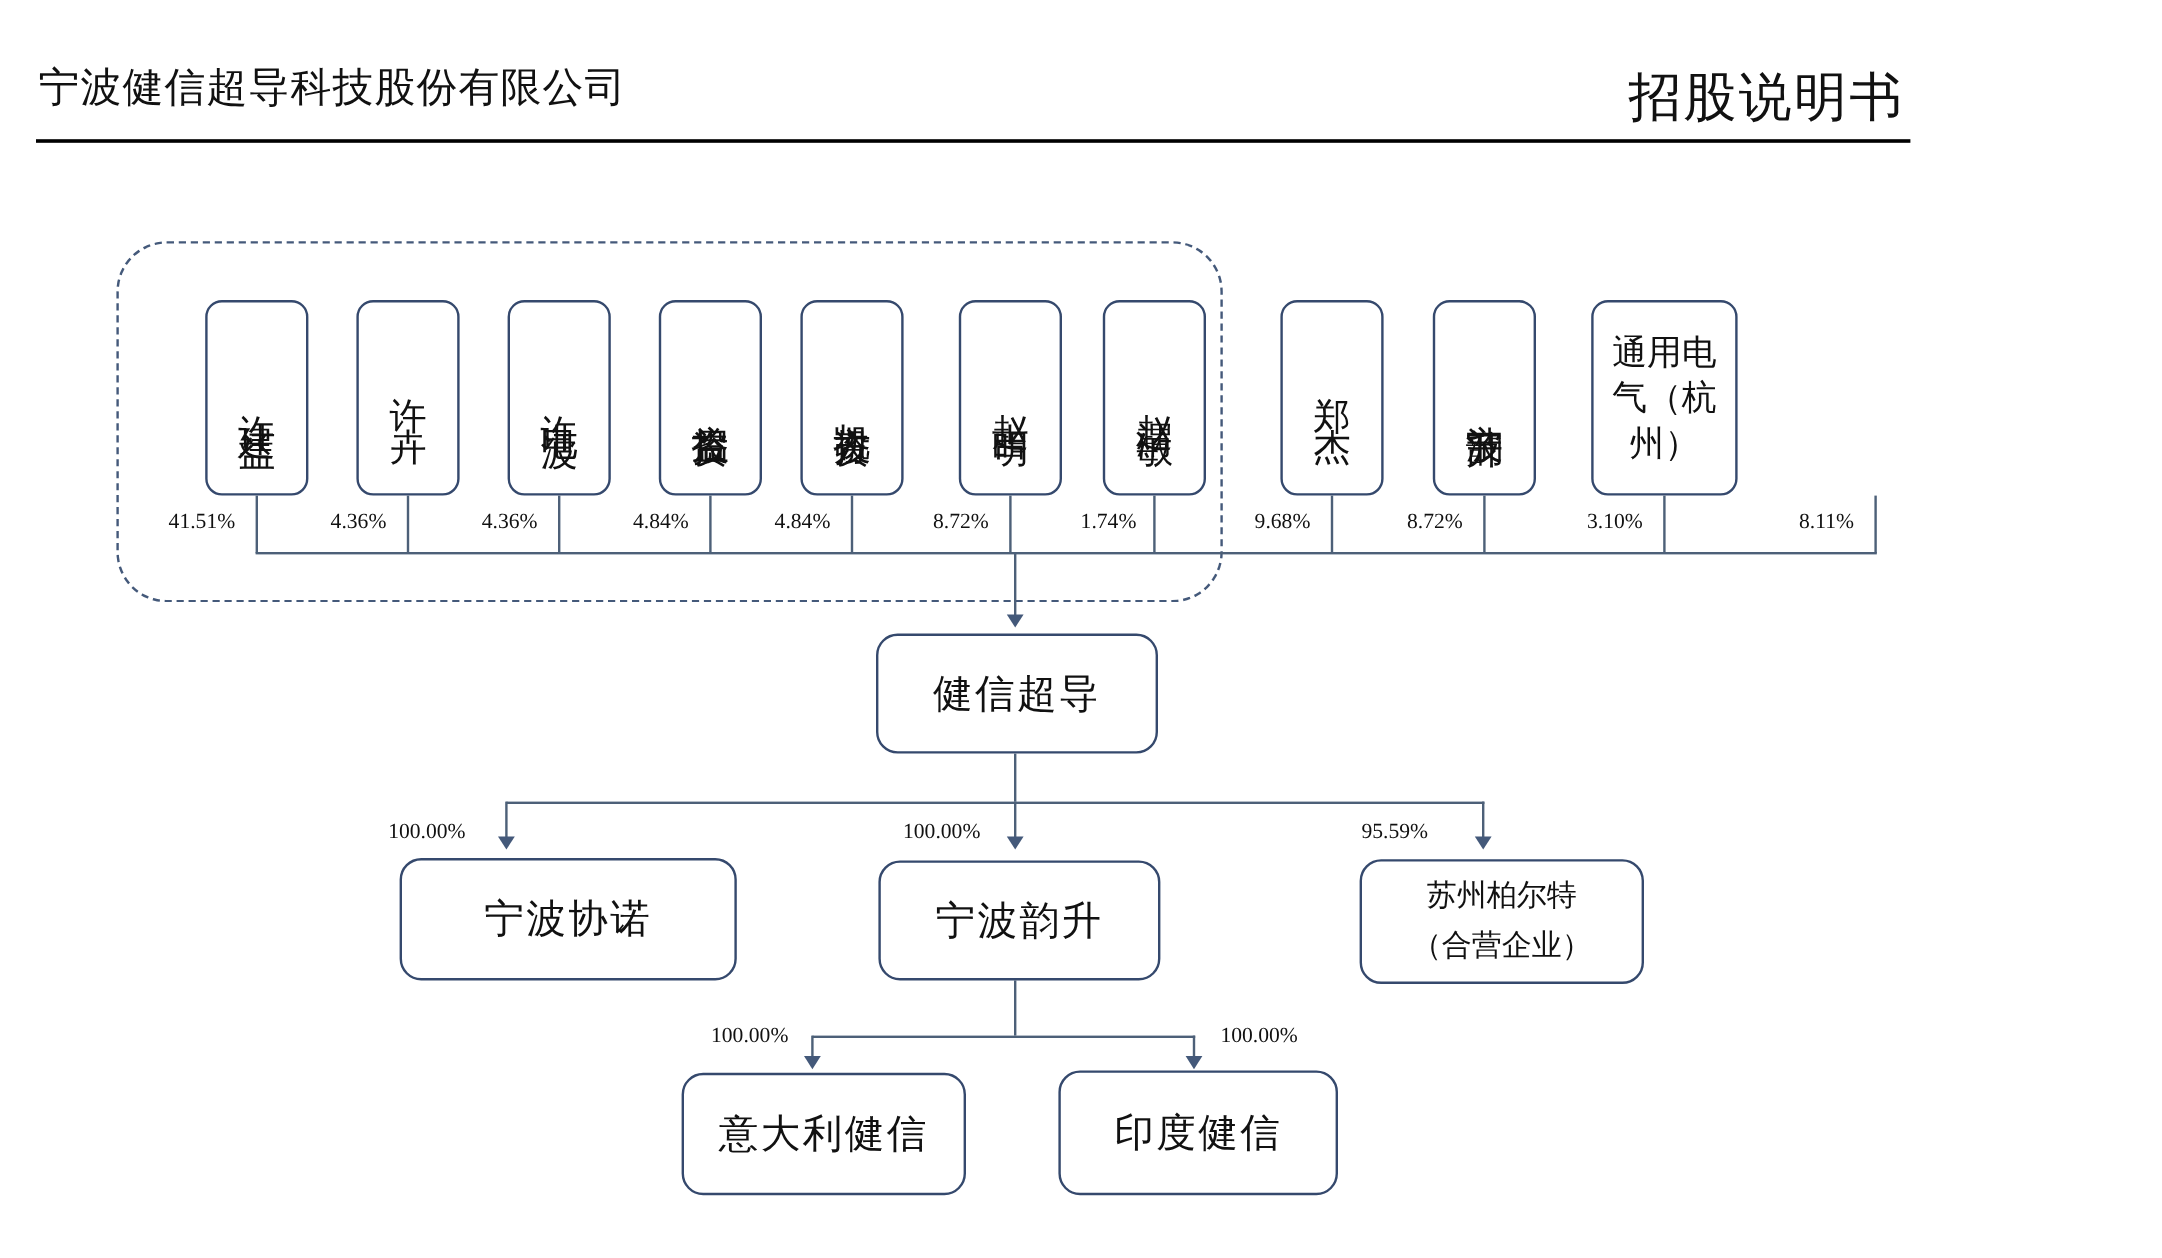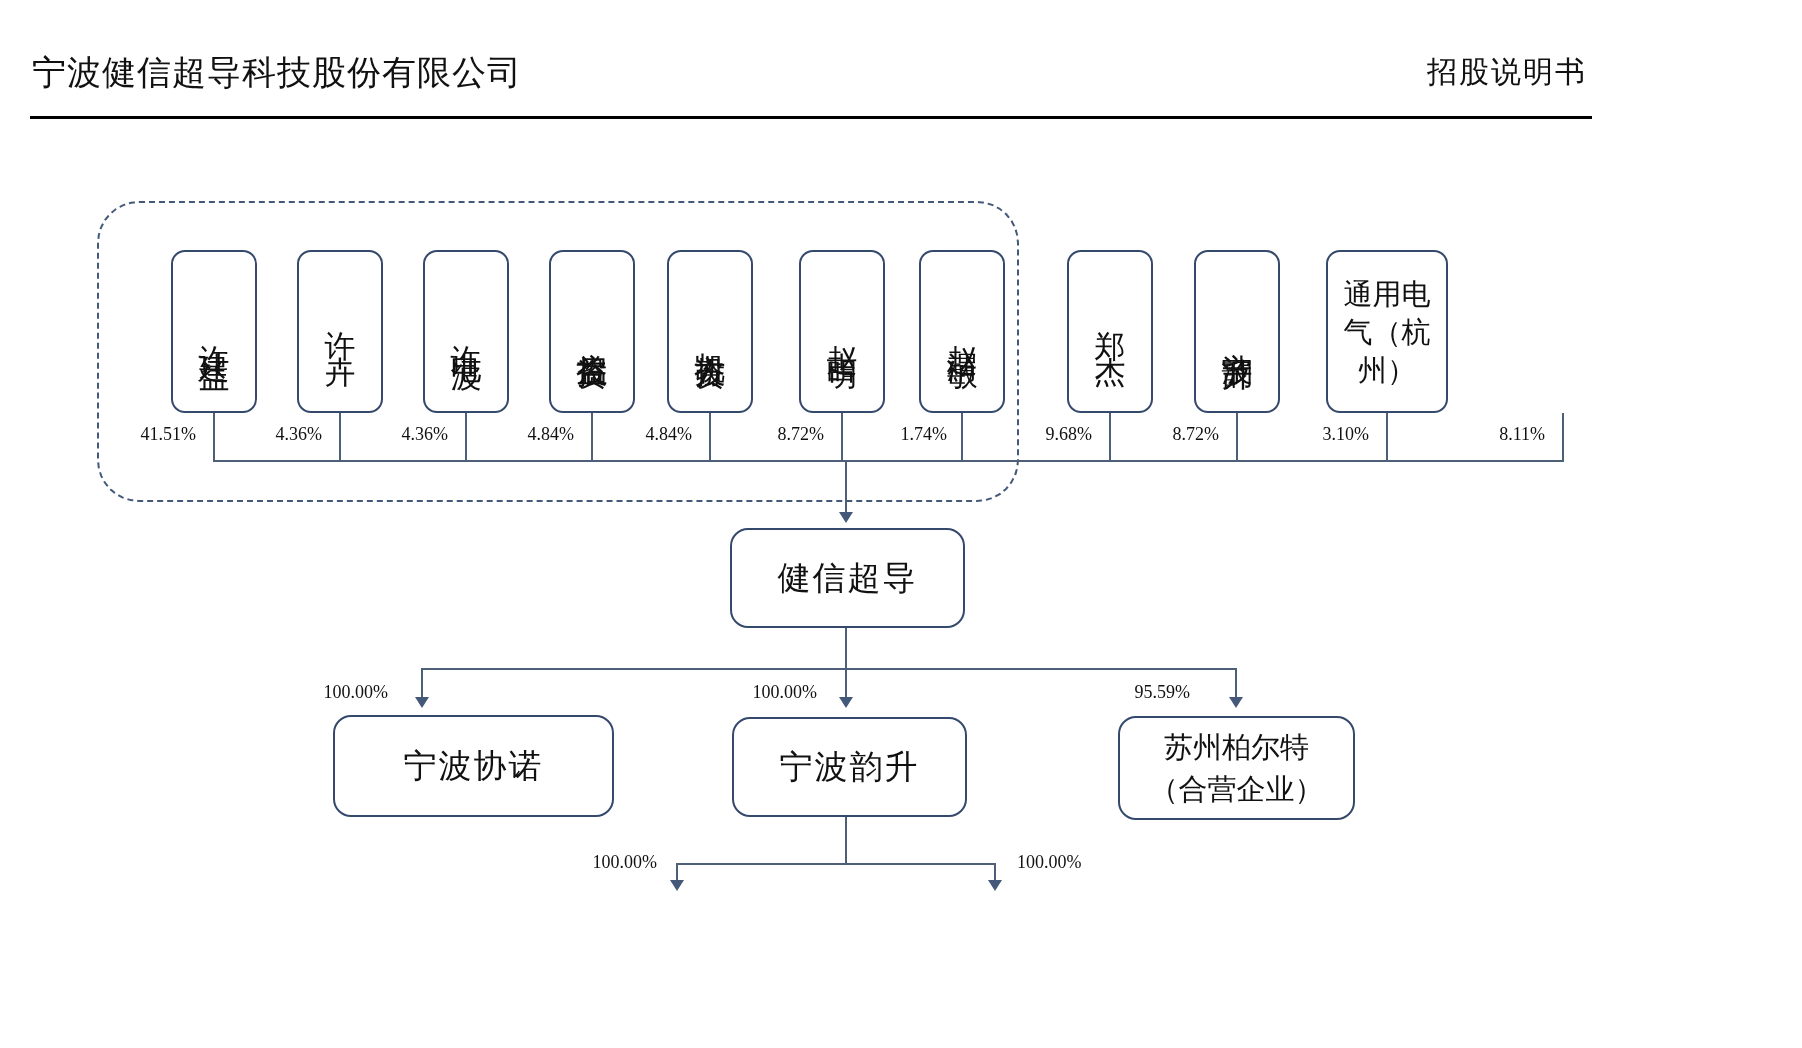--- a/index.html
+++ b/index.html
@@ -1,21 +1,21 @@
 <!DOCTYPE html>
 <html><head>
 <meta charset="utf-8">
 <style>
   html,body{margin:0;padding:0;background:#ffffff;}
   #page{position:relative;width:1802px;height:1048px;background:#ffffff;overflow:hidden;
         font-family:"Liberation Serif","DejaVu Serif",serif;color:#111111;}
 
   
   .hdr-left{position:absolute;left:32px;top:50px;font-size:34px;letter-spacing:1px;}
-  .hdr-right{position:absolute;right:215px;top:52px;font-size:30px;letter-spacing:2px;}
+  .hdr-right{position:absolute;right:215px;top:52px;font-size:44px;letter-spacing:2px;}
   .hdr-line{position:absolute;left:30px;top:116px;width:1562px;height:3px;background:#000000;}
 
   
   .node{position:absolute;box-sizing:border-box;border:2px solid #35496d;border-radius:14px;
         background:#ffffff;display:flex;align-items:center;justify-content:center;text-align:center;}
   .vline,.hline{position:absolute;background:#4d6078;}
   .vline{width:2px;}
   .hline{height:2px;}
   .arrowhead{position:absolute;width:0;height:0;border-left:7px solid transparent;
              border-right:7px solid transparent;border-top:11px solid #44597a;}
@@ -30,21 +30,21 @@
   .sh{top:250px;height:163px;width:86px;}
   .vtxt{writing-mode:vertical-rl;text-orientation:upright;font-size:31px;line-height:1;}
   .v2{letter-spacing:26px;text-indent:0;}
   .v3{letter-spacing:8px;}
   .v4{letter-spacing:2px;}
   .wide{width:122px;}
   .wtxt{font-size:29px;line-height:38px;width:94px;word-break:break-all;text-align:center;}
 
   
   .big{font-size:33px;letter-spacing:2px;}
-  .two-line{font-size:29px;line-height:42px;}
+  .two-line{font-size:25px;line-height:42px;margin-left:15px;}
 </style>
 </head>
 <body>
 
 <div id="page">
 
   <div class="hdr-left">宁波健信超导科技股份有限公司</div>
   <div class="hdr-right">招股说明书</div>
   <div class="hdr-line"></div>
 
@@ -137,18 +137,24 @@
   <div class="node two-line" style="left:1118px;top:716px;width:237px;height:104px;border-radius:18px;">
     <span><span>苏州柏尔特</span><br><span>（合营企业）</span></span>
   </div>
 
   <div class="vline" style="left:845px;top:817px;height:46px;"></div>
   <div class="hline" style="left:677px;top:863px;width:319px;"></div>
 
   <div class="vline" style="left:676px;top:863px;height:18px;"></div>
   <div class="arrowhead" style="left:670px;top:880px;"></div>
   <div class="pct r" style="left:507px;top:852px;">100.00%</div>
+  <div class="node big" style="left:568px;top:894px;width:237px;height:102px;border-radius:18px;">
+    <span>意大利健信</span>
+  </div>
 
   <div class="vline" style="left:994px;top:863px;height:18px;"></div>
   <div class="arrowhead" style="left:988px;top:880px;"></div>
   <div class="pct" style="left:1017px;top:852px;">100.00%</div>
+  <div class="node big" style="left:882px;top:892px;width:233px;height:104px;border-radius:18px;">
+    <span>印度健信</span>
+  </div>
 
 </div>
 
 </body></html>

